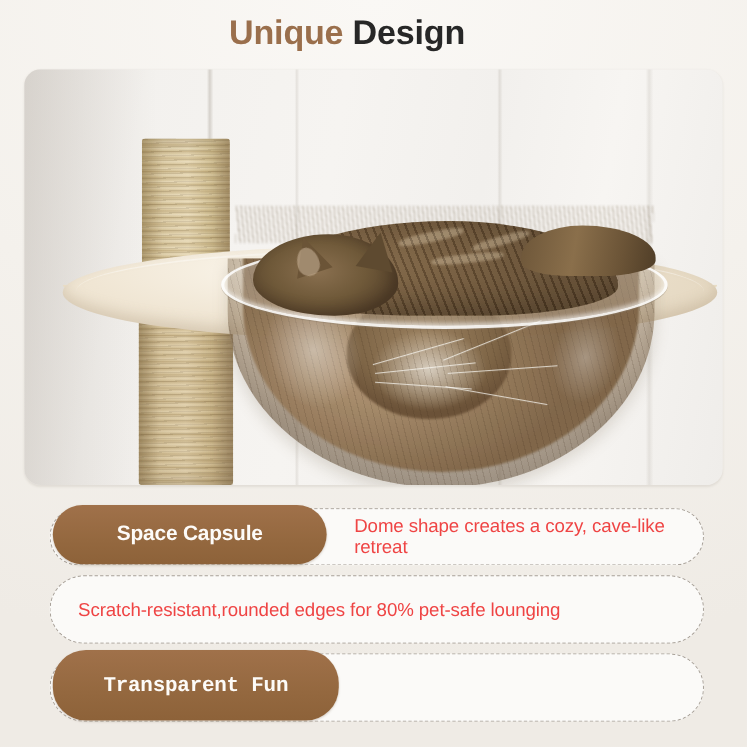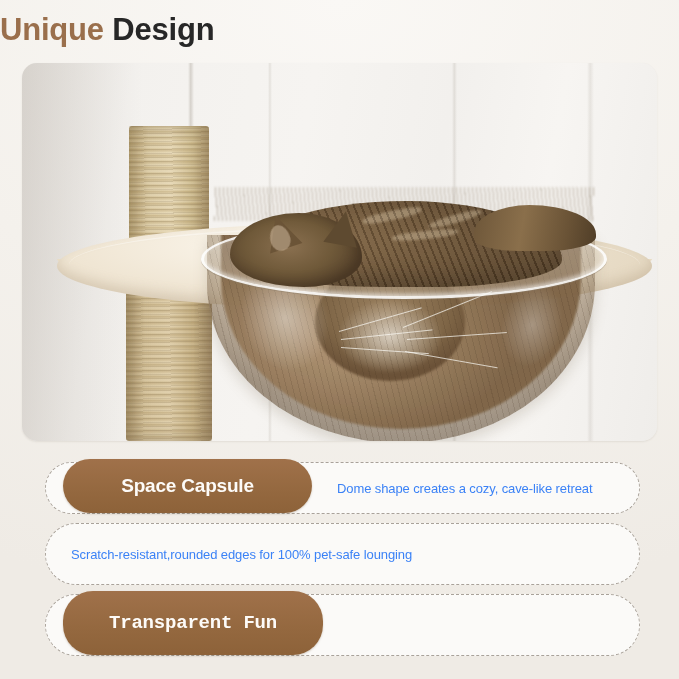--- a/index.html
+++ b/index.html
@@ -24,21 +24,21 @@
       radial-gradient(120% 90% at 50% 0%, #faf8f5 0%, #f4f1ec 55%, #efebe5 100%);
     box-sizing: border-box;
   }
 
   
   .title-wrap {
     position: absolute;
     top: 10px;
     left: 0;
     width: 631px;
-    text-align: left;
+    text-align: center;
   }
   .title {
     font-size: 31px;
     font-weight: bold;
     letter-spacing: -0.2px;
     line-height: 40px;
     white-space: nowrap;
   }
   .title .accent { color: #9a6f4c; }
   .title .dark   { color: #272727; }
@@ -346,21 +346,21 @@
     align-items: center;
     padding: 0;
     margin-bottom: 9px;
   }
   .row-1 { height: 52px; }
   .row-2 { height: 62px; }
   .row-3 { height: 62px; }
 
   .pill {
     flex: 0 0 auto;
-    margin-left: 17px;
+    margin-left: 2px;
     height: calc(100% + 4px);
     display: flex;
     align-items: center;
     justify-content: center;
     border-radius: 30px;
     background: linear-gradient(180deg, #a0714a 0%, #94683f 60%, #8d6239 100%);
     color: #fdfbf8;
     font-weight: bold;
     font-size: 19px;
     letter-spacing: -0.2px;
@@ -371,22 +371,22 @@
     top: -2px;
   }
   .row-1 .pill { min-width: 205px; font-size: 19px; }
   .row-2 .pill { min-width: 245px; font-size: 19px; }
   .row-3 .pill { min-width: 216px; font-size: 19px; font-family: Liberation Mono, monospace; }
 
   .desc {
     flex: 1 1 auto;
     padding-left: 25px;
     padding-right: 16px;
-    color: #3b82f6;
-    font-size: 13px;
+    color: #ef4444;
+    font-size: 17px;
     line-height: 19px;
     letter-spacing: -0.1px;
   }
 
   .sr-only {
     position: absolute;
     width: 1px; height: 1px;
     overflow: hidden;
     clip: rect(0,0,0,0);
     white-space: nowrap;
@@ -457,21 +457,21 @@
   </div>
 
   <div class="features">
 
     <div class="feature-row row-1">
       <div class="pill">Space Capsule</div>
       <div class="desc">Dome shape creates a cozy, cave-like retreat</div>
     </div>
 
     <div class="feature-row row-2">
-      <div class="desc">Scratch-resistant,rounded edges for 100% pet-safe lounging</div>
+      <div class="desc">Scratch-resistant,rounded edges for 80% pet-safe lounging</div>
     </div>
 
     <div class="feature-row row-3">
       <div class="pill">Transparent Fun</div>
     </div>
 
   </div>
 </div>
 
 </body></html>

